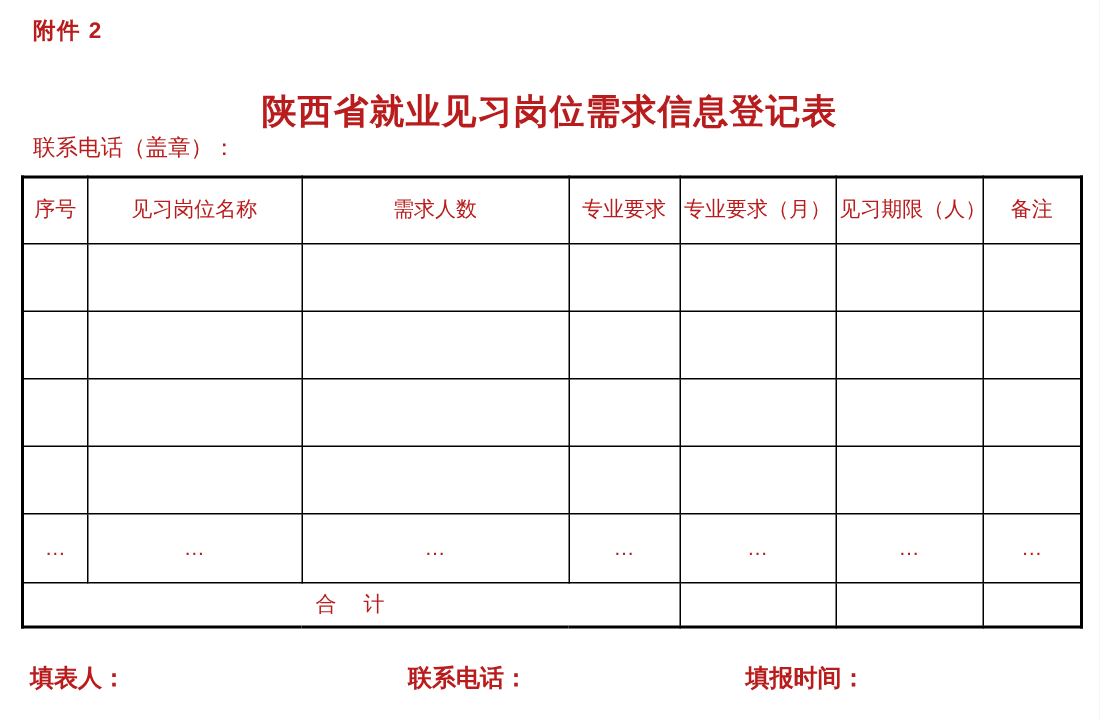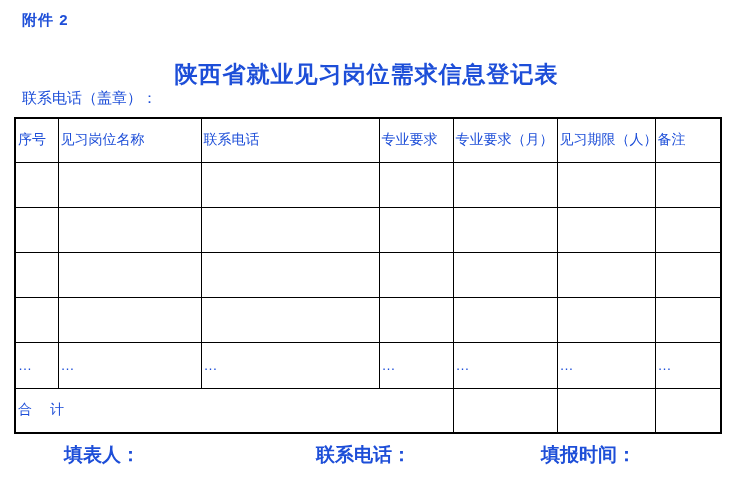--- a/index.html
+++ b/index.html
@@ -3,21 +3,21 @@
 <meta charset="utf-8">
 <style>
   * { margin: 0; padding: 0; box-sizing: border-box; }
   html, body { background: #f2f2f2; }
   .page {
     position: relative;
     width: 733px;
     height: 480px;
     margin: 0 auto;
     background: #ffffff;
-    color: #1d4ed8;
+    color: #b91c1c;
     font-family: "Liberation Sans", sans-serif;
     overflow: hidden;
   }
   .attachment {
     position: absolute;
     left: 22px;
     top: 11px;
     font-size: 15px;
     font-weight: bold;
     letter-spacing: 1px;
@@ -46,44 +46,43 @@
     left: 14px;
     top: 117px;
     width: 706px;
     border-collapse: collapse;
     table-layout: fixed;
     border: 2px solid #000;
   }
   table.form th,
   table.form td {
     border: 1px solid #000;
-    text-align: left;
+    text-align: center;
     vertical-align: middle;
     font-size: 14px;
     font-weight: normal;
     padding: 0 2px;
     background: #ffffff;
     overflow: hidden;
     white-space: nowrap;
   }
   tr.r-head  { height: 44px; }
   tr.r-data  { height: 45px; }
   tr.r-dots  { height: 46px; }
-  tr.r-total { height: 45px; margin-top: 48px; }
+  tr.r-total { height: 30px; margin-top: 48px; }
   td.total-label {
     font-size: 16px;
     letter-spacing: 2px;
   }
   .footer-label {
     position: absolute;
     top: 442px;
     font-family: "Liberation Serif", serif;
-    font-size: 19px;
+    font-size: 16px;
     font-weight: bold;
-    margin-left: 44px;
   }
   .footer-preparer { left: 20px; }
   .footer-phone    { left: 272px; }
   .footer-time     { left: 497px; }
 </style>
 </head>
 <body>
 
 <div class="page">
 
@@ -100,21 +99,21 @@
       <col style="width:178px">
       <col style="width:74px">
       <col style="width:104px">
       <col style="width:98px">
       <col style="width:66px">
     </colgroup>
     <tbody>
       <tr class="r-head">
         <th>序号</th>
         <th>见习岗位名称</th>
-        <th>联系电话</th>
+        <th>需求人数</th>
         <th>专业要求</th>
         <th>专业要求（月）</th>
         <th>见习期限（人）</th>
         <th>备注</th>
       </tr>
 
       <tr class="r-data">
         <td></td>
         <td></td>
         <td></td>

